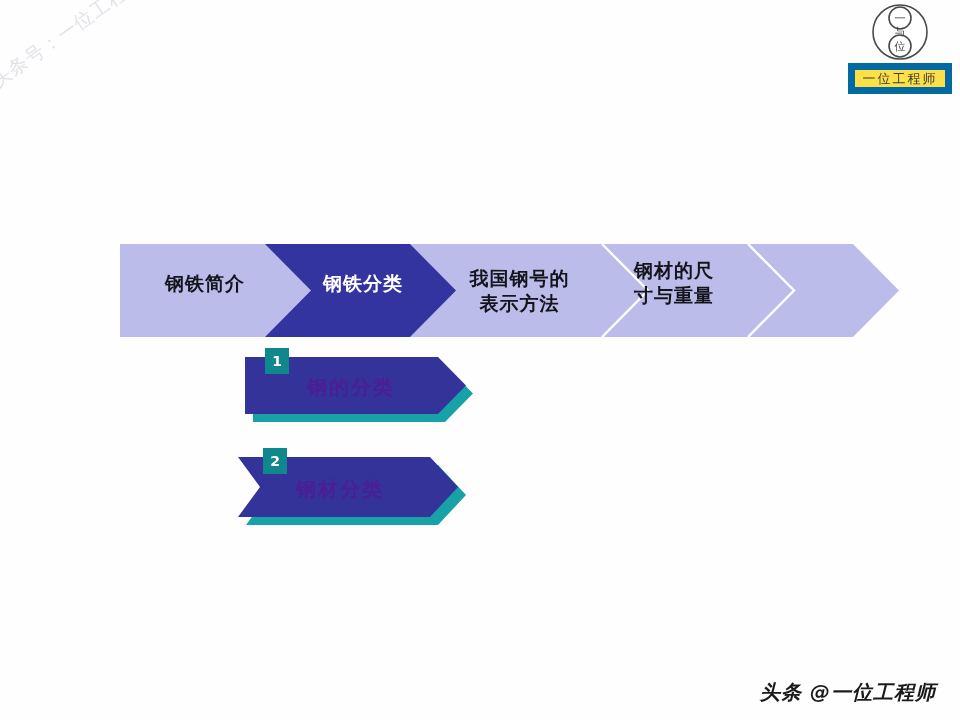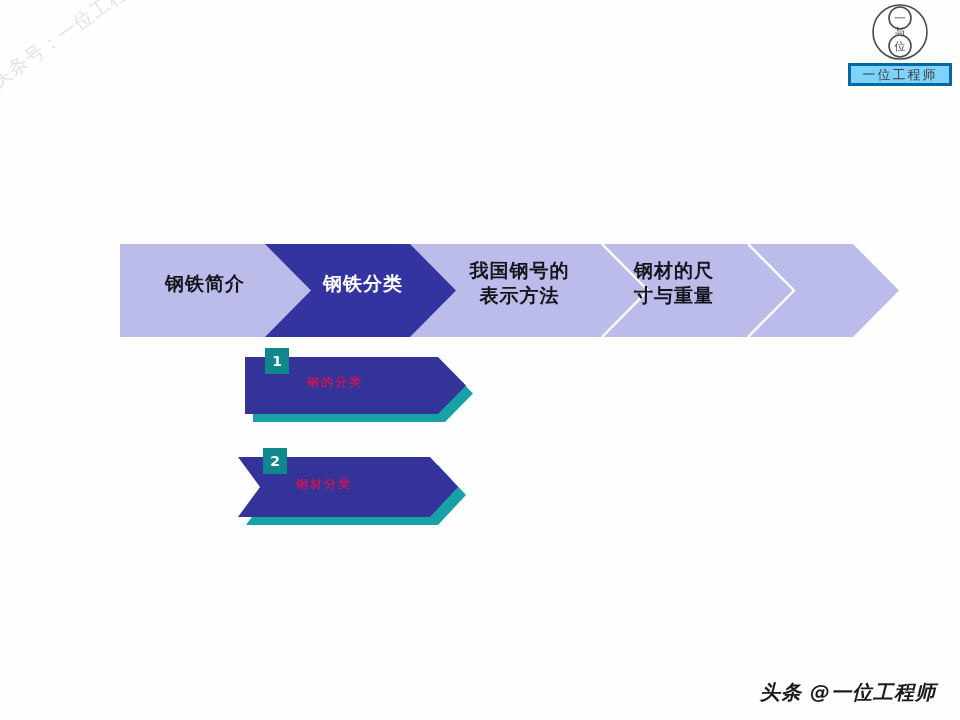--- a/index.html
+++ b/index.html
@@ -50,27 +50,27 @@
     text-align: center;
   }
   .logo-mark {
     width: 72px;
     height: 60px;
     margin: 0 auto;
     display: block;
   }
   .logo-name {
     margin-top: 1px;
-    border: 3px solid #0369a1;
+    border: 7px solid #0369a1;
     font-size: 13px;
     line-height: 17px;
     color: #3d3d3d;
     letter-spacing: 2px;
     font-family: "DejaVu Sans", sans-serif;
-    background: #7dd3fc;
+    background: #fde047;
   }
 
   
   .process-bar {
     position: absolute;
     left: 120px;
     top: 244px;
     width: 779px;
     height: 77px;
   }
@@ -101,22 +101,22 @@
   }
   .callout-svg {
     position: absolute;
     left: 0;
     top: 0;
   }
   .callout-text {
     position: absolute;
     font-family: "DejaVu Sans", "Liberation Sans", sans-serif;
     font-weight: 700;
-    font-size: 12px;
-    color: #be185d;
+    font-size: 20px;
+    color: #4c1d95;
     letter-spacing: 2px;
     white-space: nowrap;
   }
   .badge {
     position: absolute;
     width: 24px;
     height: 26px;
     background: #10878c;
     color: #ffffff;
     font-family: "DejaVu Sans", "Liberation Sans", sans-serif;
@@ -166,21 +166,21 @@
       <path d="M0,0 L733,0 L779,46.5 L733,93 L0,93 Z" fill="#bcbcea"></path>
 
       <path d="M145,0 L290,0 L336,46.5 L290,93 L145,93 L191,46.5 Z" fill="#3434a0"></path>
 
       <path d="M482,0 L528,46.5 L482,93" fill="none" stroke="#ffffff" stroke-width="2.4"></path>
       <path d="M628,0 L674,46.5 L628,93" fill="none" stroke="#ffffff" stroke-width="2.4"></path>
     </svg>
 
     <div class="seg-label light" style="left:10px; width:150px;">钢铁简介</div>
     <div class="seg-label dark" style="left:168px; width:150px;">钢铁分类</div>
-    <div class="seg-label light" style="left:322px; width:155px;">我国钢号的
+    <div class="seg-label light" style="left:322px; width:155px;margin-top:8px;">我国钢号的
 表示方法</div>
     <div class="seg-label light" style="left:480px; width:148px;text-align:center;">钢材的尺
 寸与重量</div>
   </div>
 
   <div class="callout" style="left:245px; top:357px; width:235px; height:65px;">
     <svg class="callout-svg" width="235" height="65" viewBox="0 0 235 65">
       <path d="M8,8 L200,8 L228,36.5 L200,65 L8,65 Z" fill="#17a2a8"></path>
       <path d="M0,0 L193,0 L221,28.5 L193,57 L0,57 Z" fill="#33339a"></path>
     </svg>

